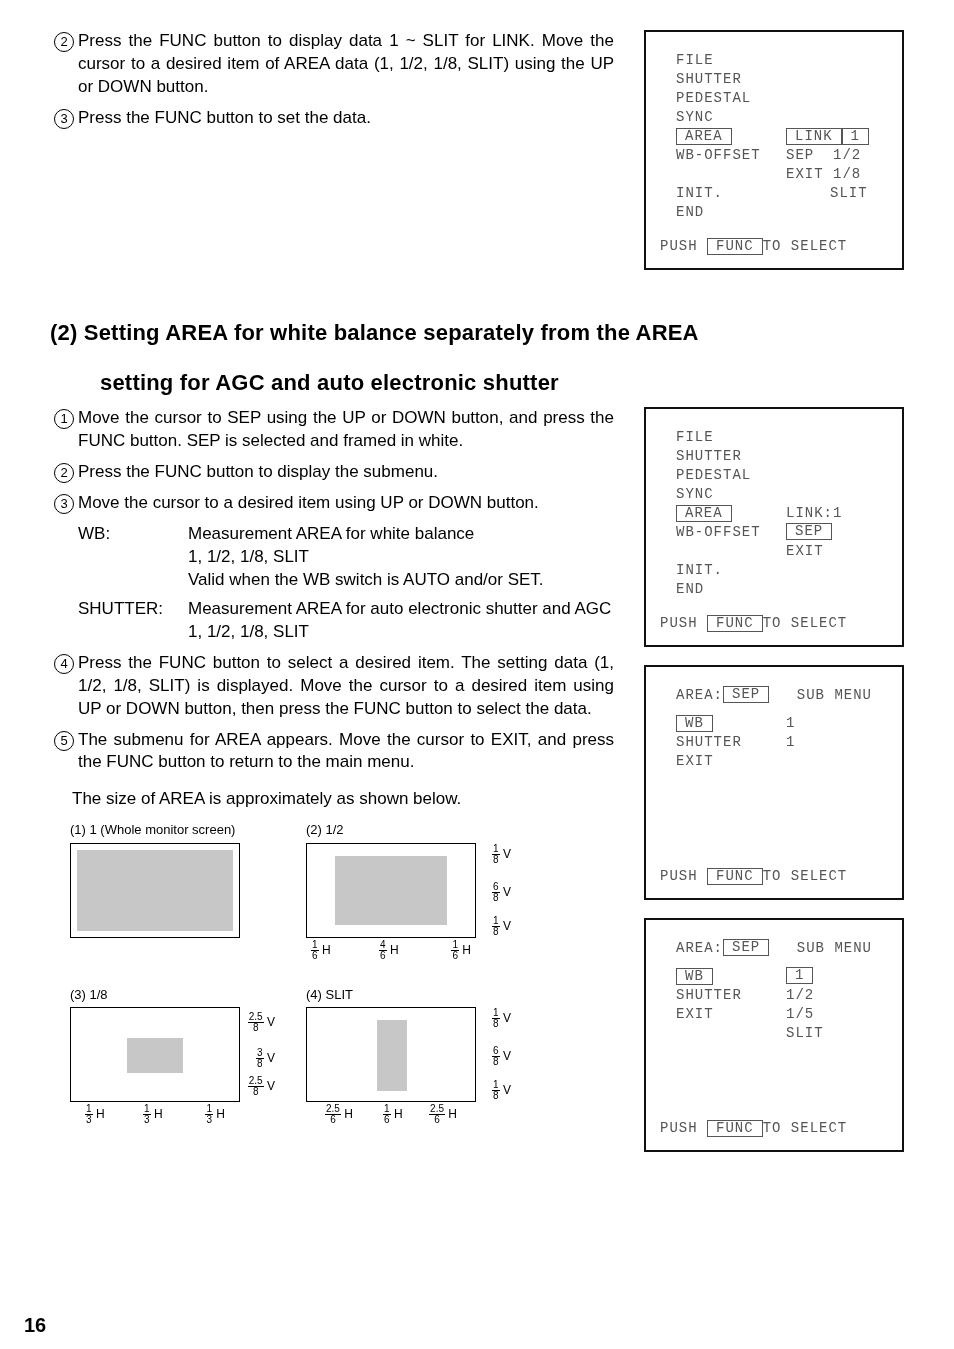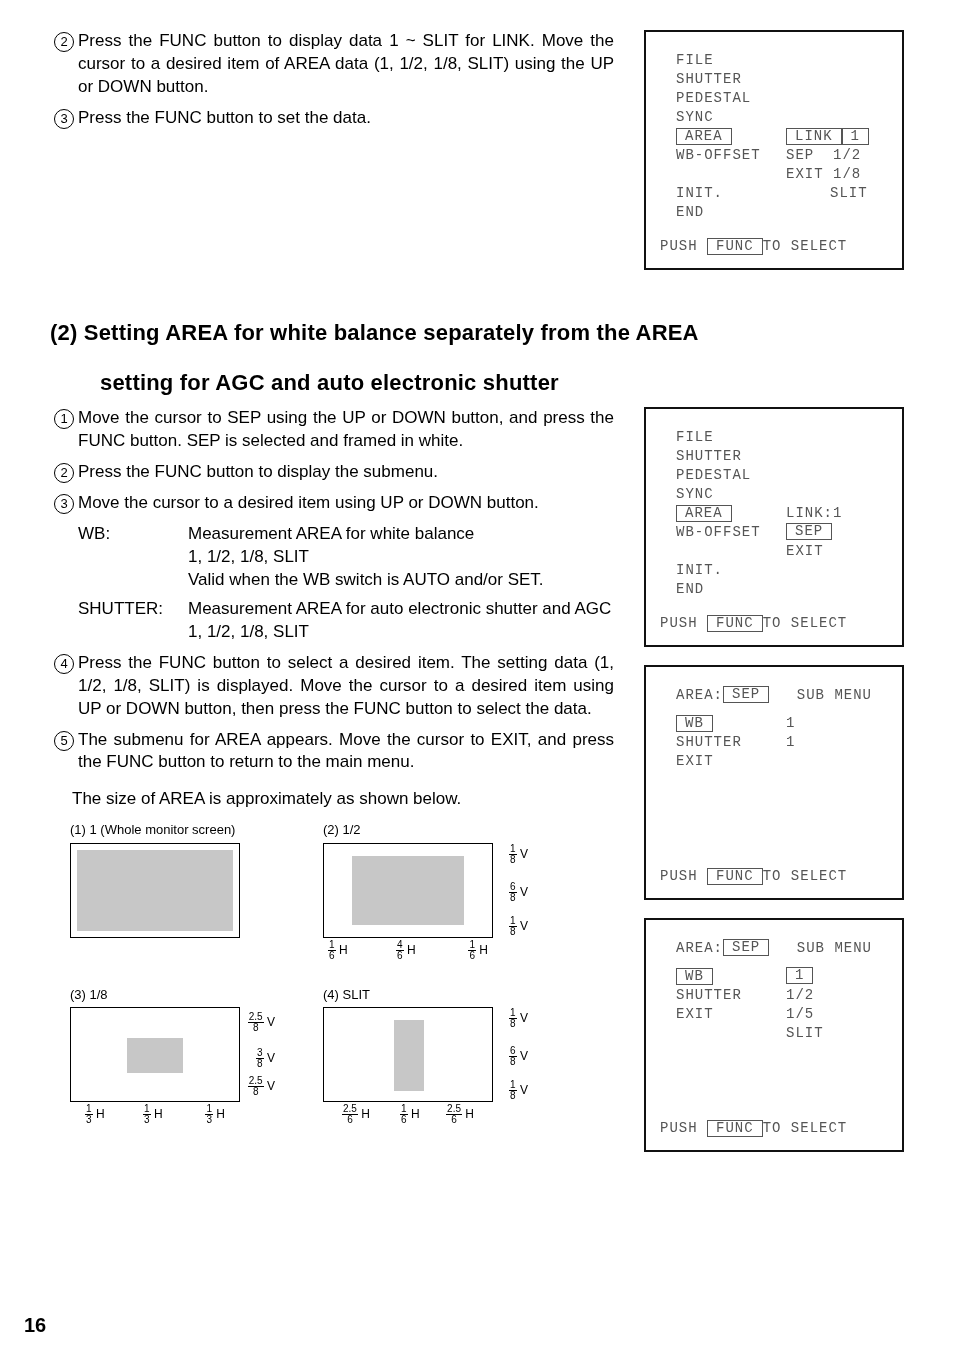--- a/index.html
+++ b/index.html
@@ -53,21 +53,21 @@
     font-family: Arial, sans-serif;
     font-weight: 900;
     font-size: 22px;
     margin: 30px 0 10px 0;
     letter-spacing: 0.2px;
   }
   .def-row { display: flex; margin-top: 6px; }
   .def-label { flex: 0 0 110px; }
   .def-body { flex: 1; text-align: justify; }
   .note { margin: 14px 0 10px 22px; }
-  .diagrams { display: flex; flex-wrap: wrap; gap: 20px 43px; padding-left: 20px; margin-top: 6px; }
+  .diagrams { display: flex; flex-wrap: wrap; gap: 20px 26px; padding-left: 20px; margin-top: 6px; }
   .diagram { flex: 0 0 210px; font-size: 13px; }
   .diagram-title { margin-bottom: 4px; }
   .diag-box {
     border: 1.5px solid #000;
     width: 170px;
     height: 95px;
     position: relative;
     background: #fff;
   }
   .shaded {

